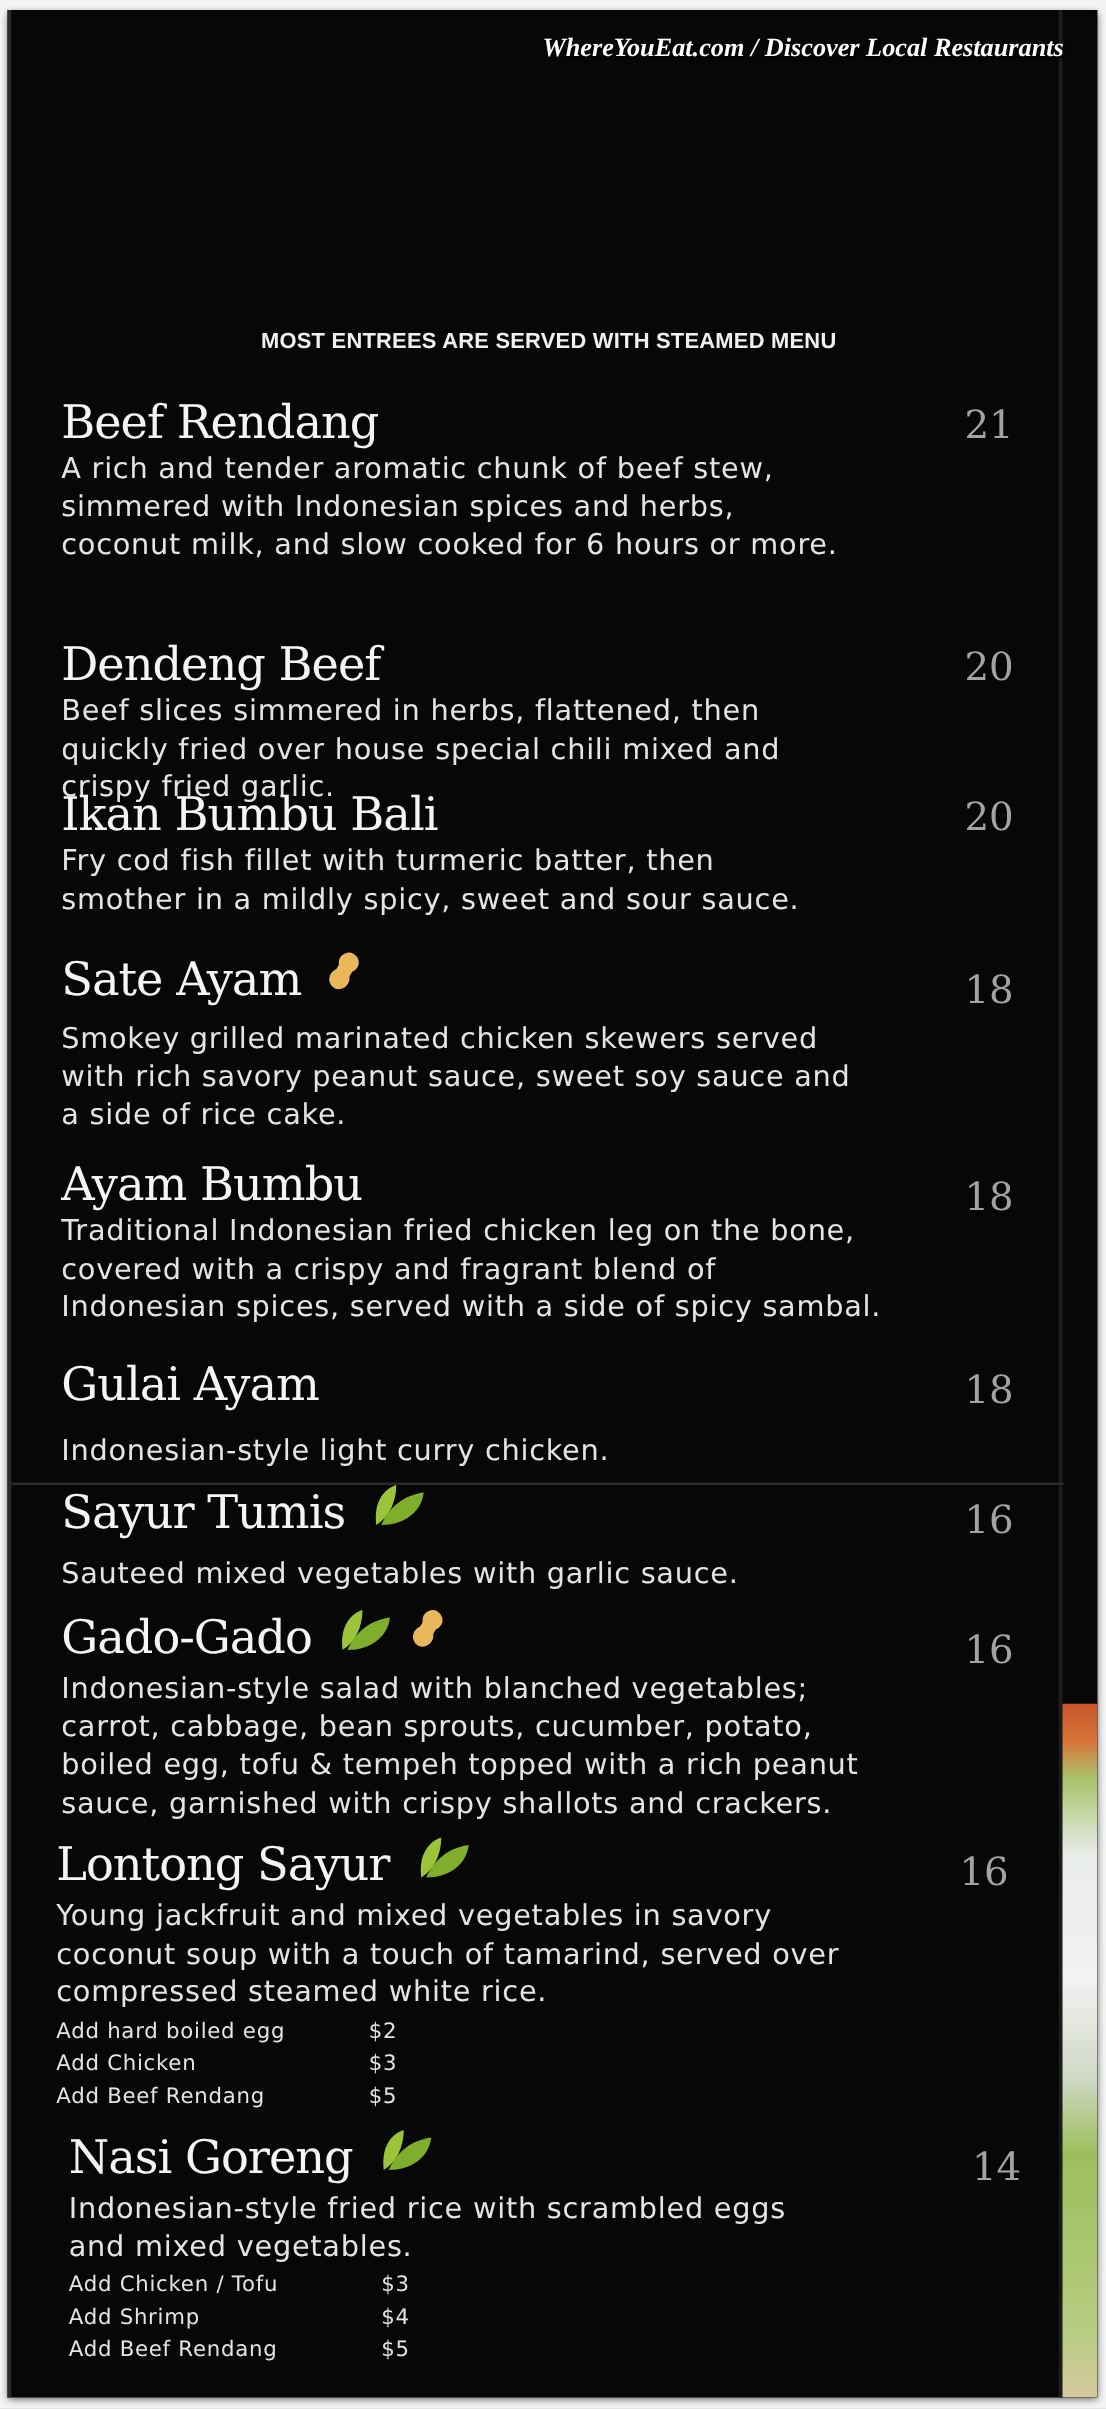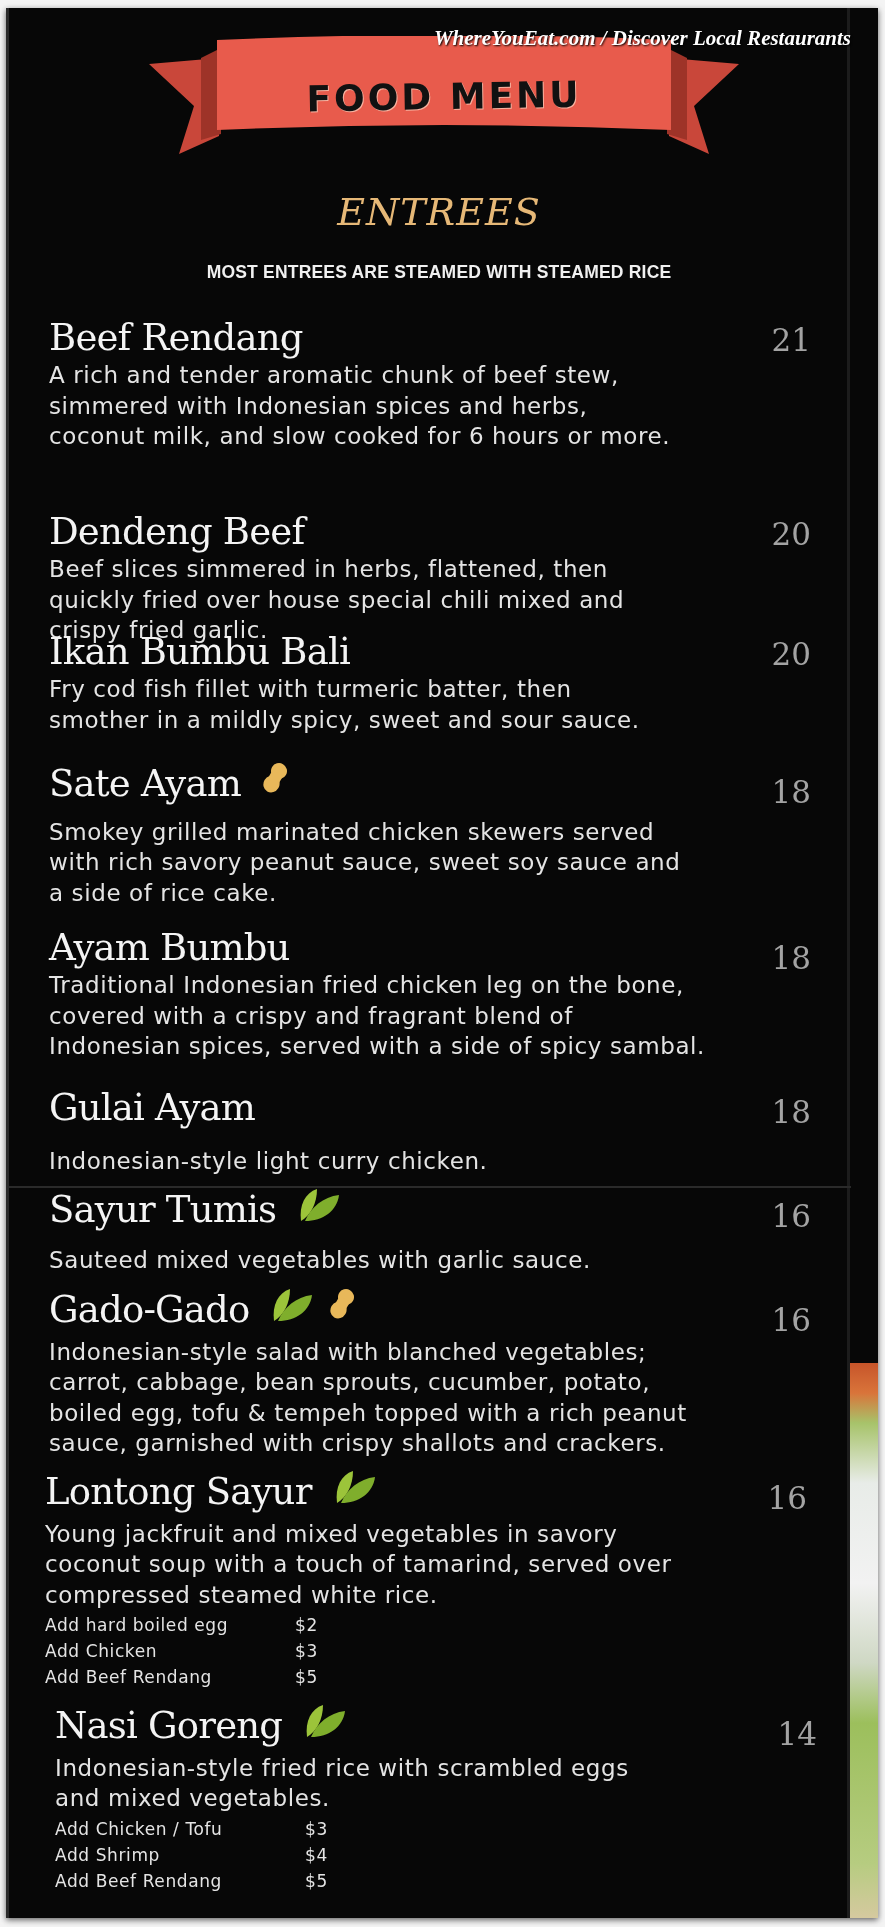--- a/index.html
+++ b/index.html
@@ -77,33 +77,22 @@
     background: #2a2a2a;
   }
 </style>
 </head>
 <body>
 
 <div class="page">
   <div class="right-edge"></div>
   <div class="fold-strip"></div>
 
-  <div class="banner">
-    <svg width="590" height="125" viewBox="0 0 590 125">
-      <polygon points="0,28 70,22 70,100 30,118 45,70" fill="#c9473a"></polygon>
-      <polygon points="590,28 520,22 520,100 560,118 545,70" fill="#c9473a"></polygon>
-      <polygon points="52,22 72,12 72,98 52,104" fill="#9e3328"></polygon>
-      <polygon points="538,22 518,12 518,98 538,104" fill="#9e3328"></polygon>
-      <path d="M68,4 Q295,-6 522,4 L522,94 Q295,84 68,94 Z" fill="#e85b4c"></path>
-    </svg>
-    <div class="banner-title">FOOD MENU</div>
-  </div>
-
-  <div class="section-title">ENTREES</div>
-  <div class="section-sub">MOST ENTREES ARE STEAMED WITH STEAMED RICE</div>
+
+  <div class="section-sub">MOST ENTREES ARE SERVED WITH STEAMED MENU</div>
 
   <div class="item" style="top:308px;">
     <div class="item-name">Beef Rendang</div>
     <div class="item-price">21</div>
     <div class="item-desc">
       <div>A rich and tender aromatic chunk of beef stew,</div>
       <div>simmered with Indonesian spices and herbs,</div>
       <div>coconut milk, and slow cooked for 6 hours or more.</div>
     </div>
   </div>

